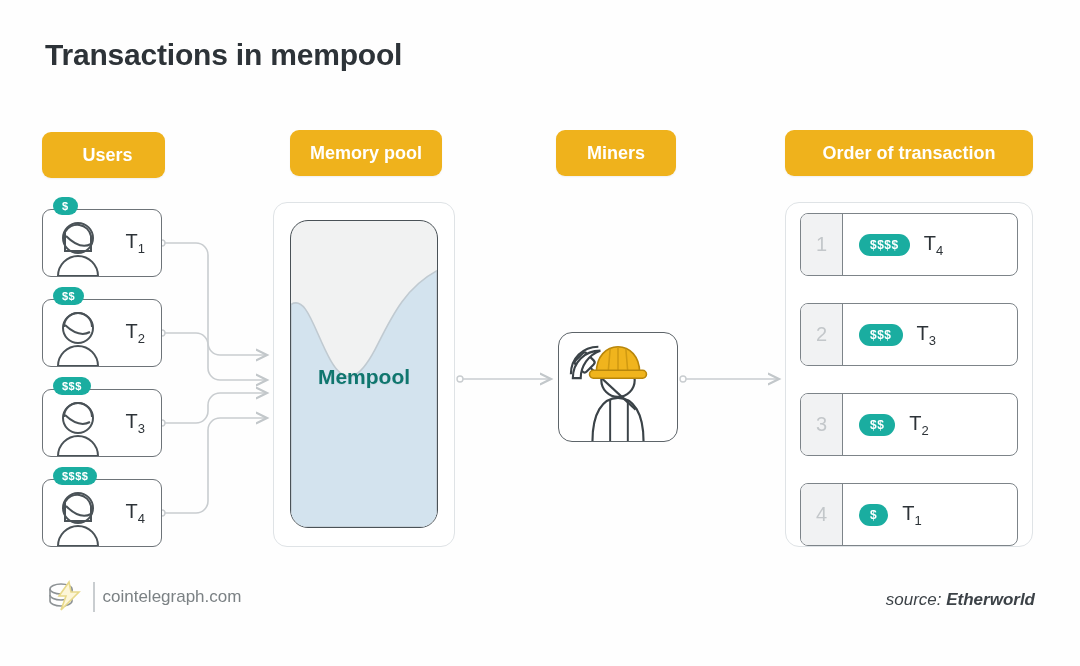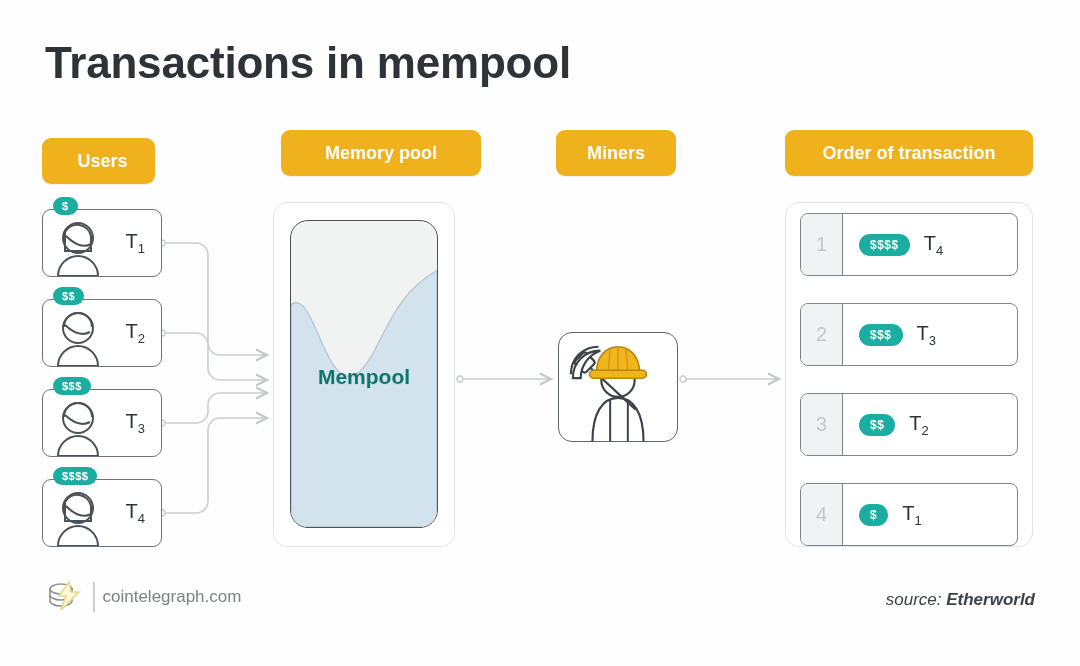--- a/index.html
+++ b/index.html
@@ -7,34 +7,34 @@
     width: 1080px; height: 666px;
     background: #ffffff;
     font-family: "Liberation Sans", sans-serif;
     overflow: hidden;
   }
   .page { position: relative; width: 1080px; height: 666px; background: #fefefe; }
 
   
   .title {
     position: absolute; left: 45px; top: 38px;
-    font-size: 44px; font-weight: bold; color: #2d3338;
+    font-size: 30px; font-weight: bold; color: #2d3338;
     letter-spacing: -0.2px;
   }
 
   
   .hdr {
     position: absolute; height: 46px;
     background: #efb21c; border-radius: 9px;
     display: flex; align-items: center; justify-content: center;
     color: #ffffff; font-size: 18px; font-weight: bold;
     box-shadow: 0 1px 2px rgba(0,0,0,0.06);
   }
-  #hdr-users    { left: 42px;  top: 138px; width: 113px; padding-left: 8px; }
-  #hdr-mempool  { left: 281px; top: 130px; width: 200px; }
+  #hdr-users    { left: 42px;  top: 132px; width: 123px; padding-left: 8px; }
+  #hdr-mempool  { left: 290px; top: 130px; width: 152px; }
   #hdr-miners   { left: 556px; top: 130px; width: 120px; }
   #hdr-order    { left: 785px; top: 130px; width: 248px; }
 
   
   .user-card {
     position: absolute; left: 42px; width: 120px; height: 68px;
     border: 1.6px solid #6d7378; border-radius: 9px; background: #ffffff;
   }
   .user-card .badge {
     position: absolute; left: 10px; top: -13px;

